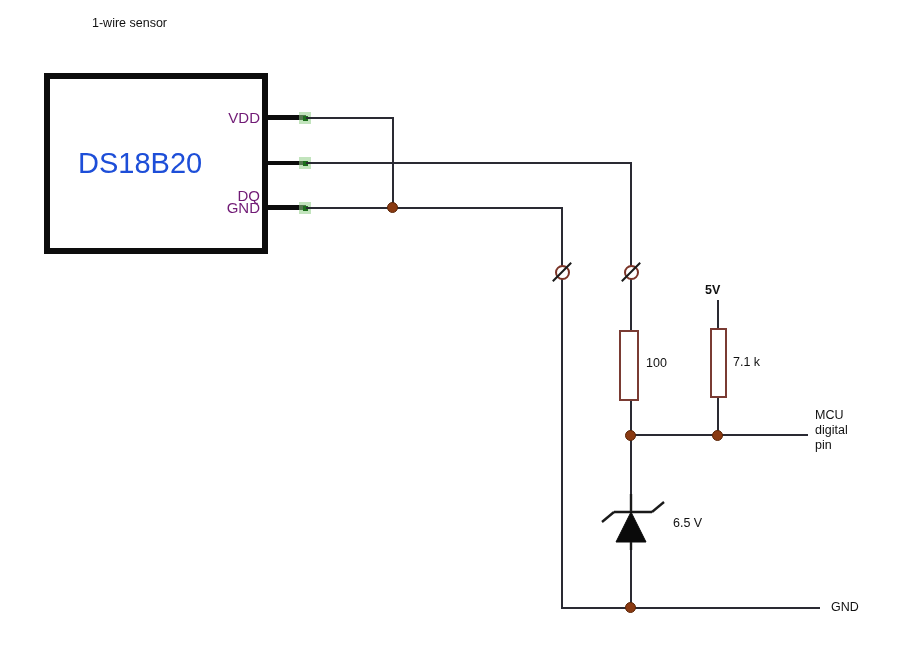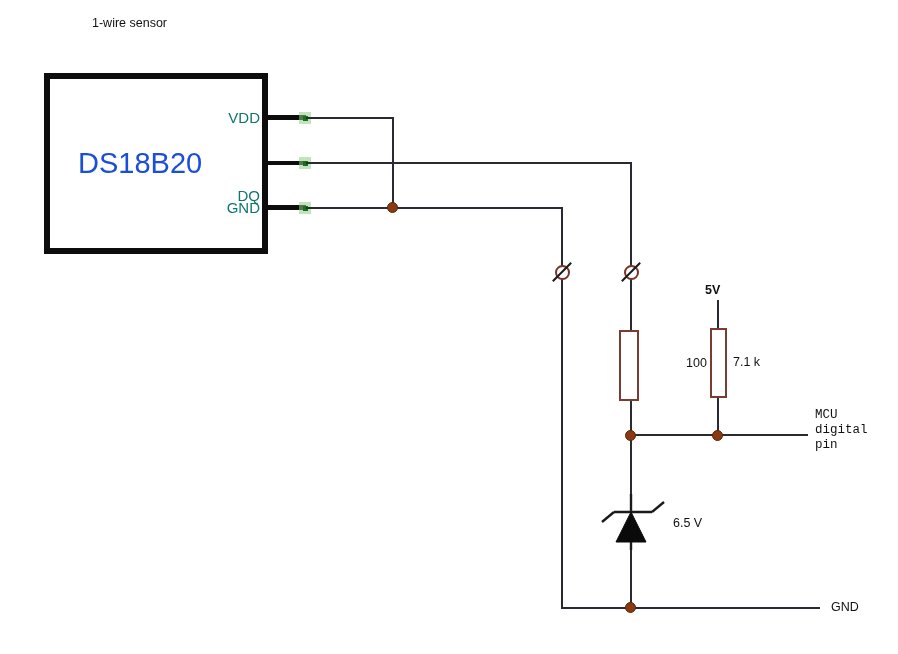--- a/index.html
+++ b/index.html
@@ -1,29 +1,29 @@
 <!DOCTYPE html>
 <html><head>
 <meta charset="utf-8">
 <style>
   html,body{margin:0;padding:0;background:#ffffff;}
   #page{
     position:relative;width:898px;height:654px;background:#ffffff;
     font-family:"Liberation Sans", sans-serif;color:#111111;overflow:hidden;
   }
   .lbl{position:absolute;font-size:12.5px;line-height:15px;color:#111111;white-space:nowrap;}
-  .pre{white-space:pre-line;font-family:Liberation Mono, monospace;}
+  .pre{white-space:pre-line;}
   .wire{position:absolute;background:#2a2a33;}
   .stub{position:absolute;background:#0d0d0d;}
   .ic-box{
     position:absolute;left:44px;top:73px;width:224px;height:181px;
     border:6px solid #0d0d0d;background:#ffffff;box-sizing:border-box;
   }
   .ic-name{position:absolute;left:78px;top:147px;font-size:29px;letter-spacing:0px;color:#1d4ed8;}
-  .pin-label{position:absolute;left:208px;width:52px;text-align:right;font-size:15px;line-height:16px;color:#0f766e;}
+  .pin-label{position:absolute;left:208px;width:52px;text-align:right;font-size:15px;line-height:16px;color:#701a75;}
   .handle-outer{position:absolute;width:12px;height:12px;background:rgba(144,205,134,0.55);}
   .handle-inner{position:absolute;width:5px;height:5px;background:#1b6e1b;}
   .junction{position:absolute;width:11px;height:11px;border-radius:50%;
     background:#8a3a12;border:1px solid #5a2405;box-sizing:border-box;}
   .conn-circle{position:absolute;width:15px;height:15px;border-radius:50%;
     border:2px solid #7b3528;background:#ffffff;box-sizing:border-box;}
   .conn-slash{position:absolute;width:26px;height:2px;background:#1a1a1a;transform:rotate(-45deg);}
   .resistor{position:absolute;border:2px solid #7a3b33;background:#ffffff;box-sizing:border-box;}
   .zener-svg{position:absolute;left:596px;top:494px;}
 </style>
@@ -69,21 +69,21 @@
   <div class="junction" style="left:625px;top:430px;"></div>
   <div class="junction" style="left:712px;top:430px;"></div>
   <div class="junction" style="left:625px;top:602px;"></div>
 
   <div class="conn-circle" style="left:555px;top:265px;"></div>
   <div class="conn-slash" style="left:549px;top:271px;"></div>
   <div class="conn-circle" style="left:624px;top:265px;"></div>
   <div class="conn-slash" style="left:618px;top:271px;"></div>
 
   <div class="resistor" style="left:619px;top:330px;width:20px;height:71px;"></div>
-  <div class="lbl" style="left:646px;top:356px;margin-left:40px;">100</div>
+  <div class="lbl" style="left:646px;top:356px;">100</div>
   <div class="resistor" style="left:710px;top:328px;width:17px;height:70px;"></div>
   <div class="lbl" style="left:733px;top:355px;">7.1 k</div>
 
   <div class="lbl" style="left:705px;top:283px;font-weight:bold;">5V</div>
 
   <svg class="zener-svg" width="80" height="56" viewBox="0 0 80 56">
     <line x1="35" y1="0" x2="35" y2="18" stroke="#1a1a1a" stroke-width="2.4"></line>
     <line x1="18" y1="18" x2="56" y2="18" stroke="#1a1a1a" stroke-width="2.4"></line>
     <line x1="18" y1="18" x2="6" y2="28" stroke="#1a1a1a" stroke-width="2.4"></line>
     <line x1="56" y1="18" x2="68" y2="8" stroke="#1a1a1a" stroke-width="2.4"></line>

